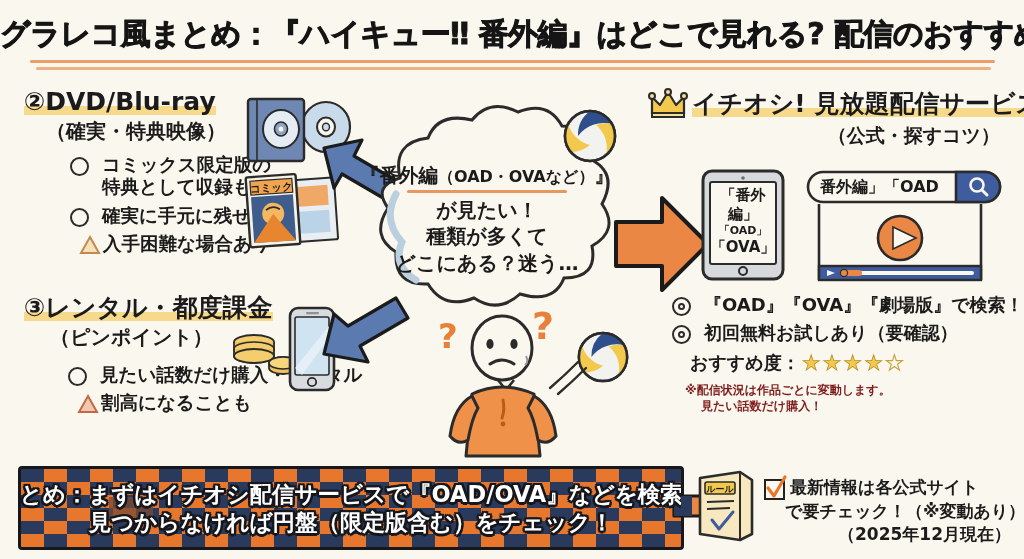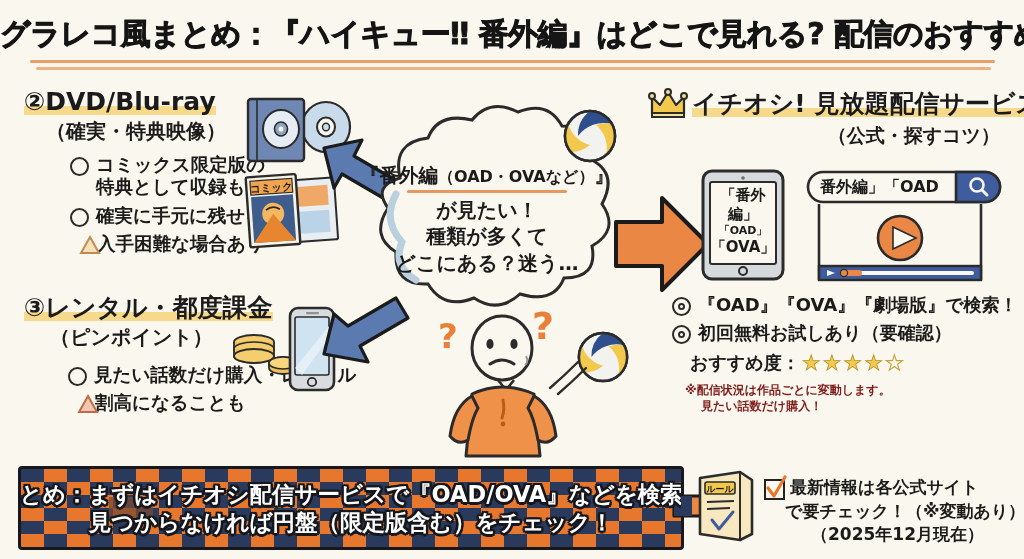--- a/index.html
+++ b/index.html
@@ -21,21 +21,21 @@
   }
   .title-rule{position:absolute;left:30px;top:60px;width:965px;height:3px;
     background:#E8975E;border-radius:3px;opacity:.92;}
   .title-rule2{position:absolute;left:36px;top:67px;width:955px;height:2.5px;
     background:#EBA571;border-radius:3px;opacity:.85;}
 
   
   .sec-head{font-size:25px;font-weight:bold;white-space:nowrap;line-height:1.1;}
   .hl{background:linear-gradient(transparent 64%, #F6D98A 64%, #F6D98A 96%, transparent 96%);}
   .sec-sub{font-size:20px;font-weight:bold;white-space:nowrap;margin-top:2px;}
-  .bullet-row{display:flex;align-items:flex-start;gap:7px;margin-top:6px;white-space:nowrap;}
+  .bullet-row{display:flex;align-items:flex-start;gap:13px;margin-top:6px;white-space:nowrap;}
   .bullet-txt{font-size:18.5px;font-weight:bold;line-height:1.22;}
 
   .mk{flex:0 0 auto;display:inline-block;width:19px;height:19px;margin-top:3px;position:relative;}
   .mk-circle{border:2.6px solid #2b2b2b;border-radius:50%;box-sizing:border-box;}
   .mk-dbl{border:2.4px solid #2b2b2b;border-radius:50%;box-sizing:border-box;}
   .mk-dbl::after{content:"";position:absolute;left:4px;top:4px;width:7px;height:7px;
     border:2.2px solid #2b2b2b;border-radius:50%;box-sizing:border-box;}
   .mk-tri{width:0;height:0;border-left:10px solid transparent;border-right:10px solid transparent;
     border-bottom:17px solid transparent;}
   .mk-tri svg{position:absolute;left:0;top:0;}
@@ -84,21 +84,21 @@
     text-shadow:
       -2px -2px 0 #15171c, 2px -2px 0 #15171c, -2px 2px 0 #15171c, 2px 2px 0 #15171c,
       0 -2.5px 0 #15171c, 0 2.5px 0 #15171c, -2.5px 0 0 #15171c, 2.5px 0 0 #15171c;}
 
   
   #foot{position:absolute;left:694px;top:470px;width:330px;display:flex;gap:8px;align-items:flex-start;}
   .foot-txt{margin-top:6px;}
   .foot-l1{display:flex;align-items:flex-start;gap:5px;}
   .foot-line{font-size:17px;font-weight:bold;white-space:nowrap;line-height:1.34;}
   .foot-line.ind{margin-left:21px;}
-  .foot-line.ind2{margin-left:47px;}
+  .foot-line.ind2{margin-left:74px;}
   .chk{flex:0 0 auto;width:17px;height:17px;border:2.2px solid #222;margin-top:3px;position:relative;}
   .chk svg{position:absolute;left:-1px;top:-5px;}
 
   svg{display:block;overflow:visible;}
 </style>
 </head>
 <body>
 
 <div id="root">
 

